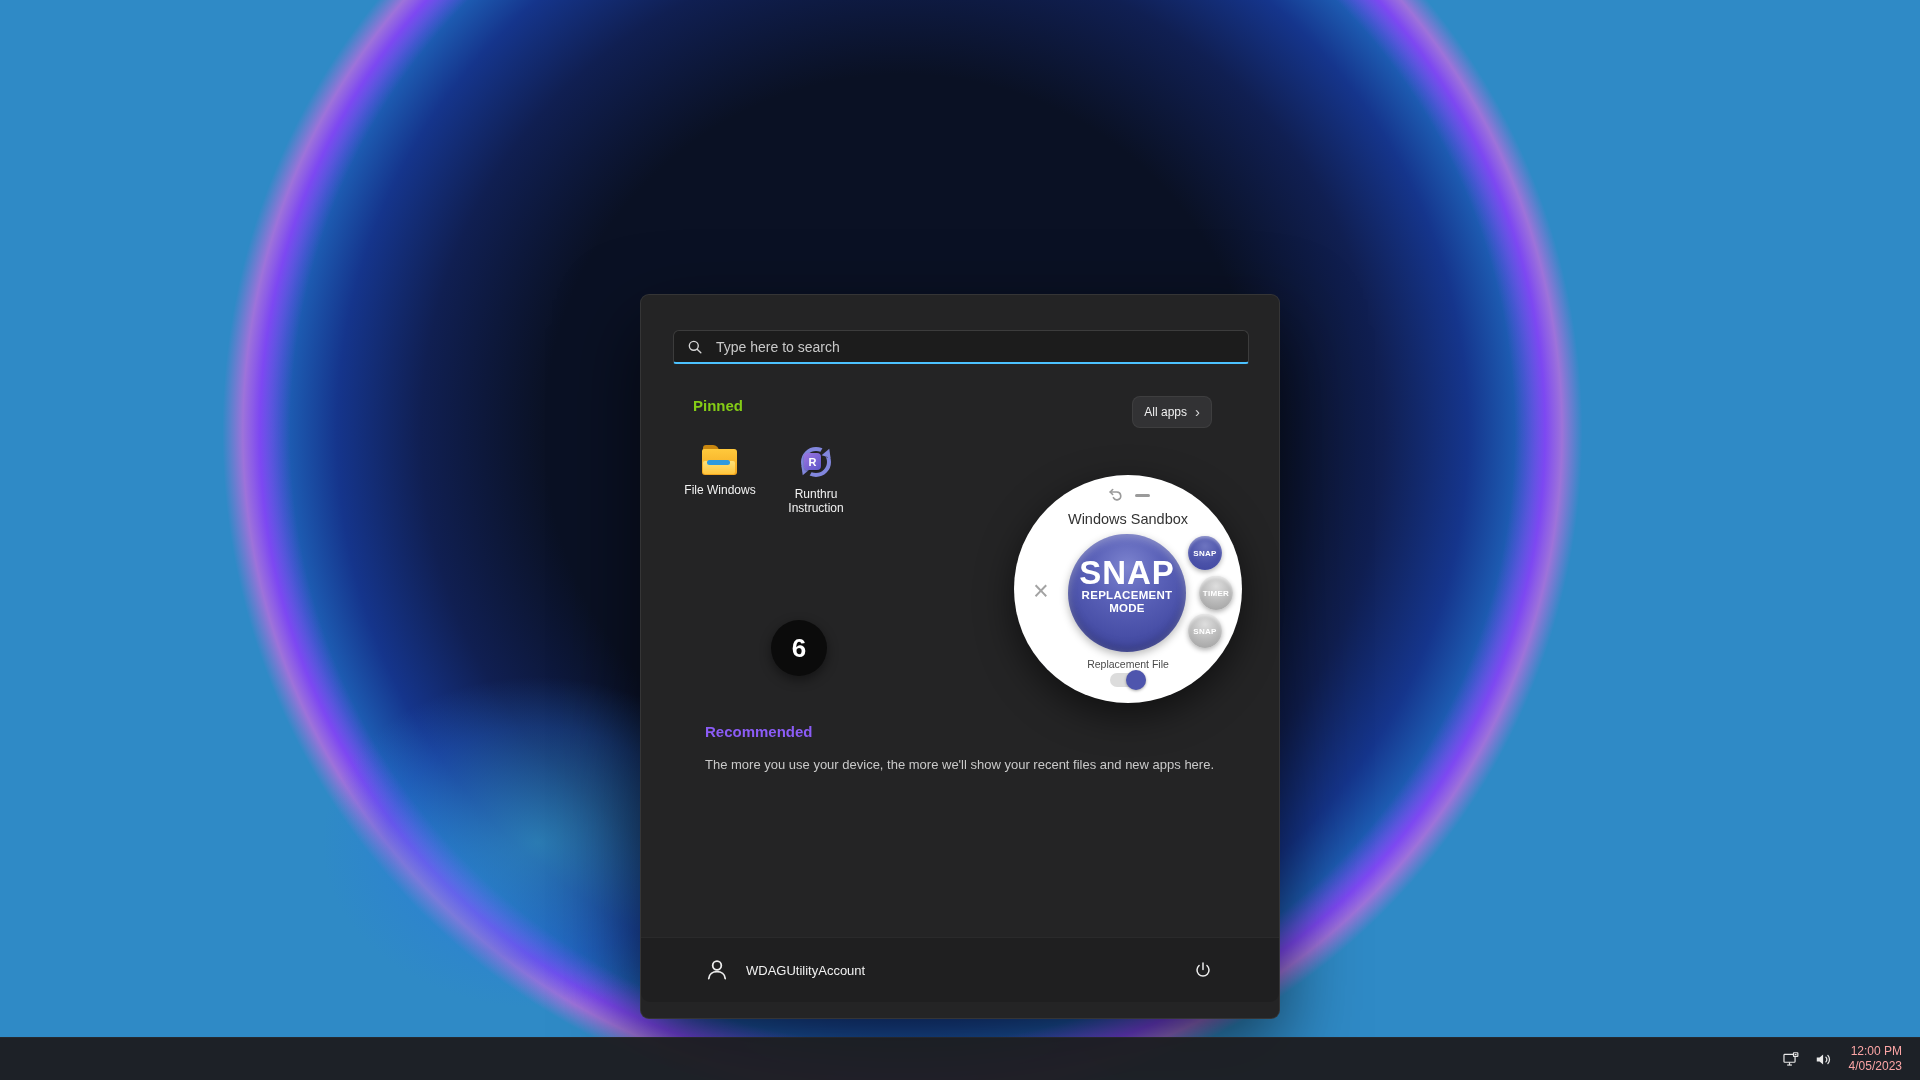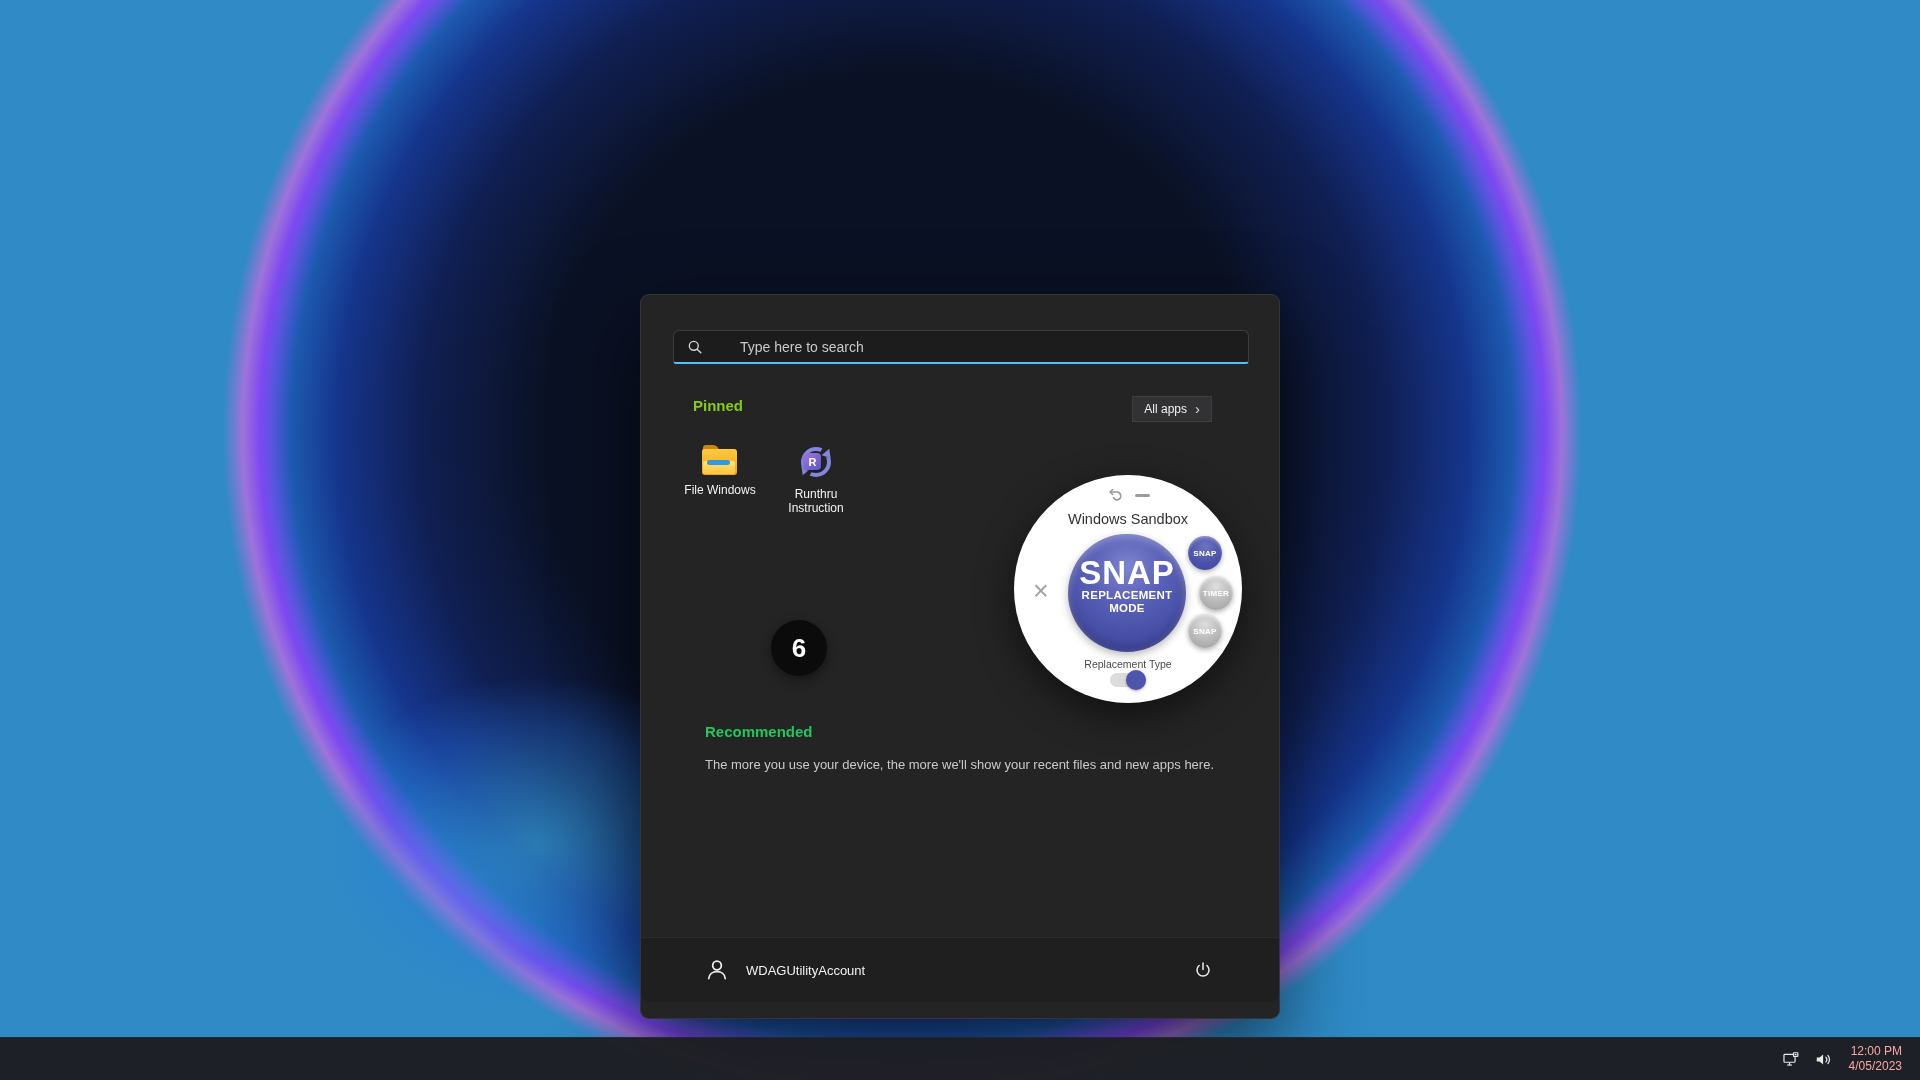--- a/index.html
+++ b/index.html
@@ -19,26 +19,26 @@
   
   .start-menu{position:absolute;left:640px;top:294px;width:640px;height:725px;
     background:#242425;border:1px solid rgba(255,255,255,.08);border-radius:9px;
     box-shadow:0 30px 80px rgba(0,0,0,.6);box-sizing:border-box;}
 
   .search-box{position:absolute;left:32px;top:35px;width:576px;height:34px;box-sizing:border-box;
     background:#1c1c1c;border:1px solid #3c3c3c;border-bottom:2px solid #4cc2ff;
     border-radius:6px 6px 3px 3px;display:flex;align-items:center;gap:11px;padding:0 13px;}
   .search-box svg{flex:0 0 auto;color:#d6d6d6;}
   .search-input{flex:1;background:transparent;border:none;outline:none;color:#737373;font-size:14px;
-    font-family:"Liberation Sans",sans-serif;margin-left:24px;}
+    font-family:"Liberation Sans",sans-serif;}
   .search-input::placeholder{color:#c9c9c9;}
 
   .pinned-title{position:absolute;left:52px;top:102px;font-size:15px;font-weight:bold;color:#84cc16;}
-  .all-apps-btn{position:absolute;right:67px;top:101px;height:26px;padding:0 11px;
-    background:#323234;border:1px solid rgba(255,255,255,.06);border-radius:0;
+  .all-apps-btn{position:absolute;right:67px;top:101px;height:32px;padding:0 11px;
+    background:#323234;border:1px solid rgba(255,255,255,.06);border-radius:8px;
     color:#f0f0f0;font-size:12px;display:flex;align-items:center;gap:8px;cursor:pointer;margin-left:28px;}
   .all-apps-btn .chev{font-size:15px;line-height:1;color:#d8d8d8;transform:translateY(-1px);}
 
   .app-grid{position:absolute;left:31px;top:140px;display:flex;}
   .app-tile{width:96px;height:92px;display:flex;flex-direction:column;align-items:center;
     padding-top:10px;box-sizing:border-box;border-radius:5px;cursor:pointer;}
   .app-label{margin-top:8px;font-size:12px;color:#f2f2f2;text-align:center;line-height:1.18;max-width:88px;}
 
   
   .edge-icon{position:relative;width:34px;height:34px;border-radius:50%;overflow:hidden;
@@ -73,21 +73,21 @@
   .runthru-badge{position:absolute;left:5px;top:8px;width:17px;height:17px;border-radius:4px;
     background:linear-gradient(140deg,#9d76e0 0%,#5c55c9 100%);color:#fff;font-size:11px;font-weight:bold;
     display:flex;align-items:center;justify-content:center;box-shadow:0 1px 2px rgba(0,0,0,.35);}
 
   
   .step-badge{position:absolute;left:130px;top:325px;width:56px;height:56px;border-radius:50%;
     background:#0b0b0b;color:#fff;font-size:26px;font-weight:bold;
     display:flex;align-items:center;justify-content:center;box-shadow:0 4px 12px rgba(0,0,0,.45);}
 
   
-  .rec-title{position:absolute;left:64px;top:428px;font-size:15px;font-weight:bold;color:#22c55e;text-align:center;}
+  .rec-title{position:absolute;left:64px;top:428px;font-size:15px;font-weight:bold;color:#8b5cf6;text-align:center;}
   .rec-msg{position:absolute;left:64px;top:462px;font-size:13px;color:#c9c9c9;}
 
   
   .user-bar{position:absolute;left:0;right:0;bottom:16px;height:64px;background:#1f1f20;
     border-top:1px solid rgba(255,255,255,.05);border-radius:0 0 9px 9px;}
   .user-chip{position:absolute;left:52px;top:12px;height:40px;display:flex;align-items:center;gap:15px;
     padding:0 10px;border-radius:5px;cursor:pointer;}
   .user-name{font-size:13px;color:#f0f0f0;}
   .power-btn{position:absolute;right:58px;top:14px;width:36px;height:36px;border:none;background:transparent;
     display:flex;align-items:center;justify-content:center;color:#ececec;cursor:pointer;border-radius:5px;}
@@ -206,21 +206,21 @@
       <div class="sb-circle">
         <span class="sb-word">SNAP</span>
         <span class="sb-sub">REPLACEMENT</span>
         <span class="sb-sub">MODE</span>
       </div>
 
       <button class="sb-btn sb-btn-snap">SNAP</button>
       <button class="sb-btn sb-btn-timer sb-btn-silver">TIMER</button>
       <button class="sb-btn sb-btn-hover sb-btn-silver">SNAP</button>
 
-      <div class="sb-toggle-label">Replacement Type</div>
+      <div class="sb-toggle-label">Replacement File</div>
       <div class="sb-toggle">
         <span class="sb-knob"></span>
       </div>
     </div>
 
     <div class="rec-title">Recommended</div>
     <div class="rec-msg">The more you use your device, the more we'll show your recent files and new apps here.</div>
 
     <div class="user-bar">
       <div class="user-chip">

